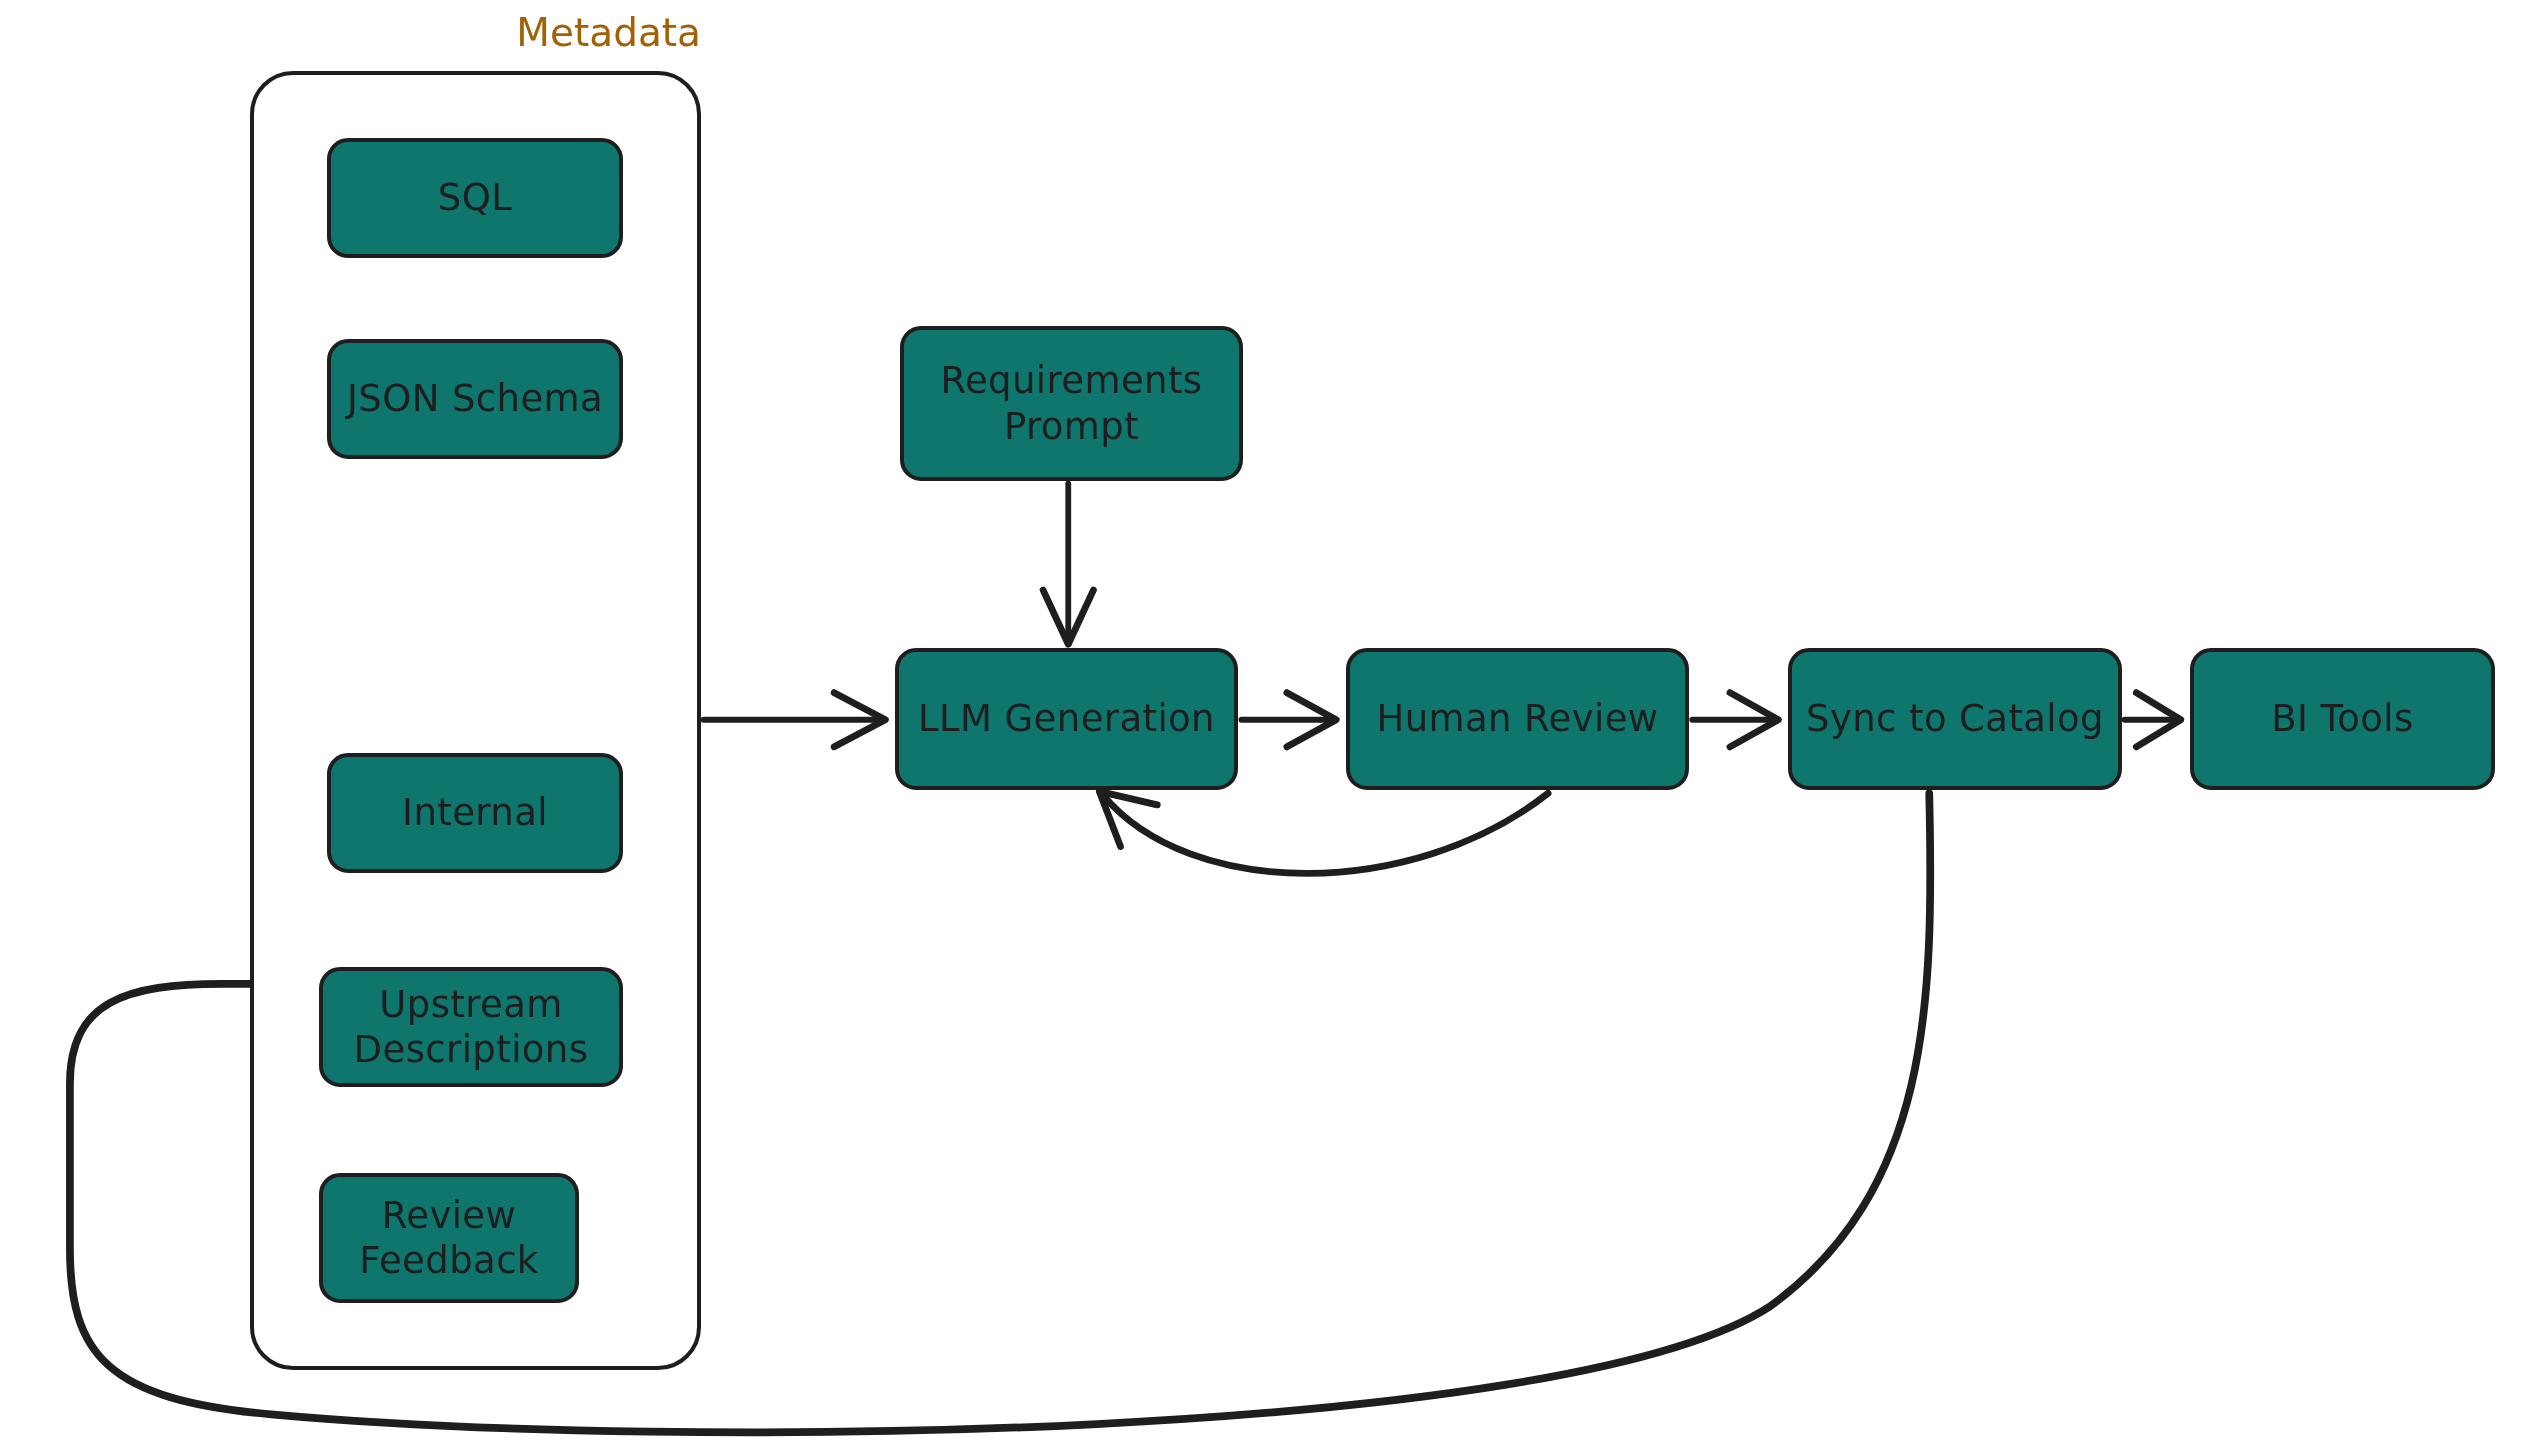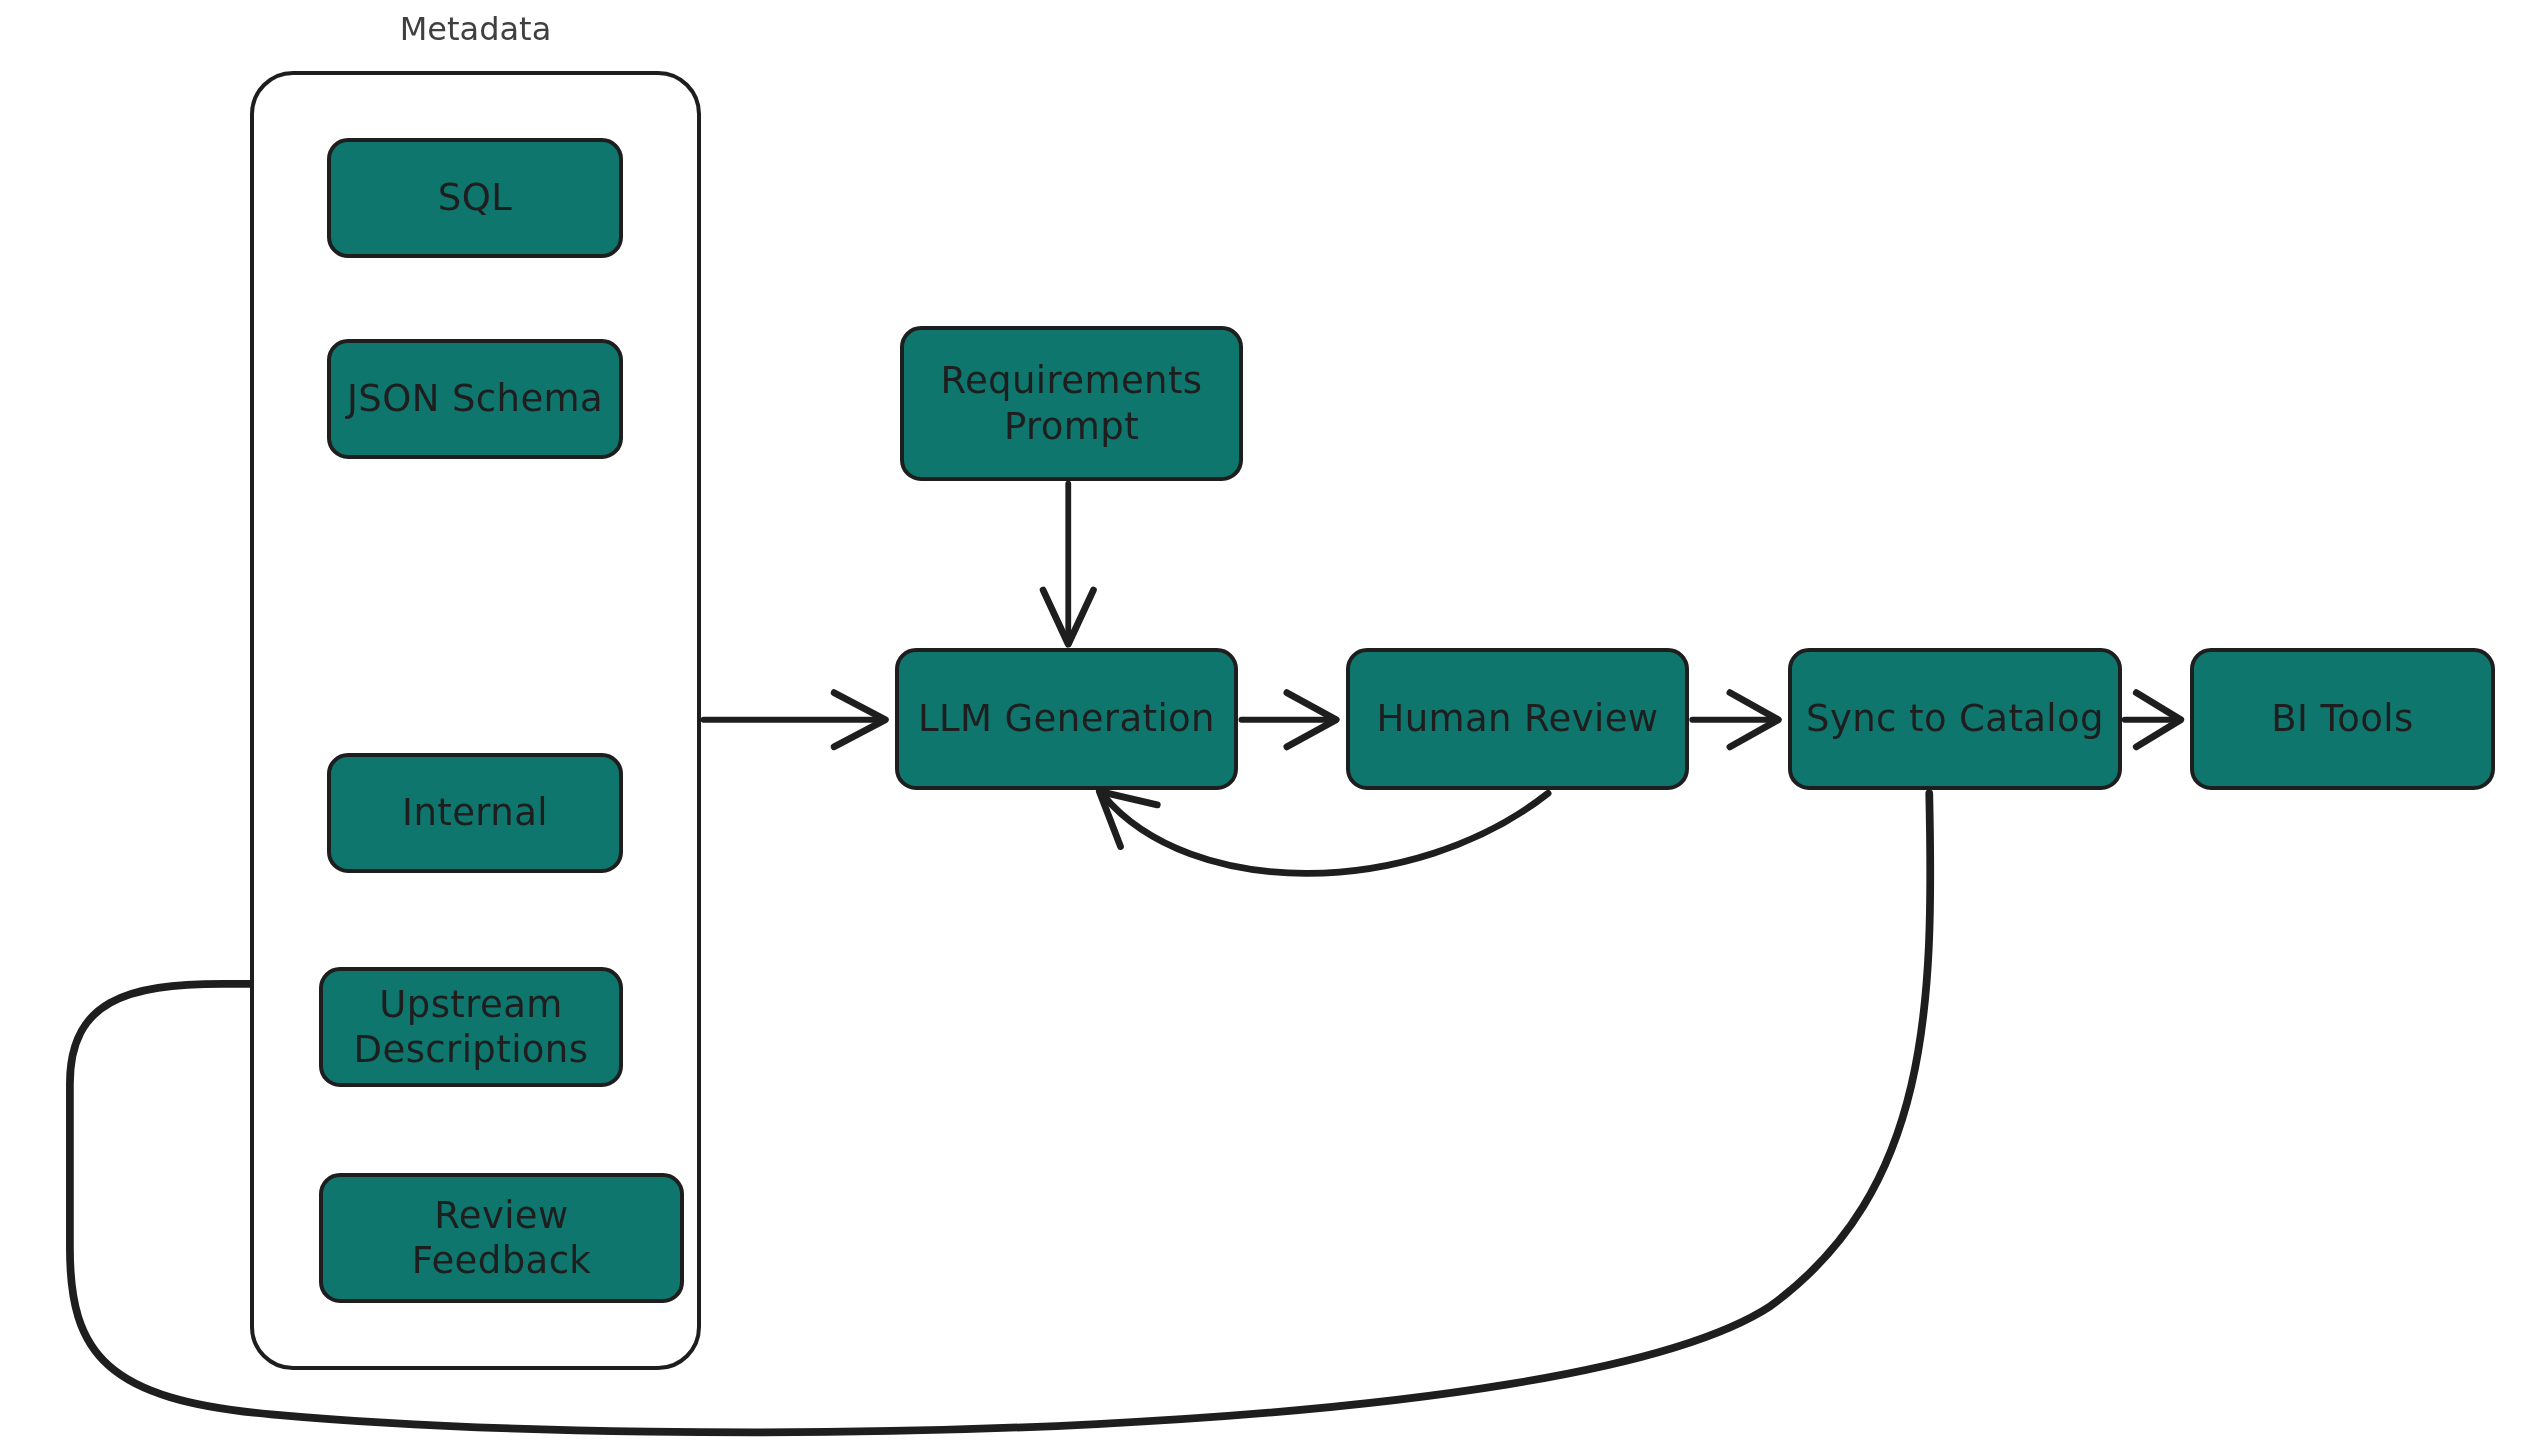--- a/index.html
+++ b/index.html
@@ -50,39 +50,39 @@
   .group-box {
     position: absolute;
     box-sizing: border-box;
     border: 4.8px solid #1e1e1e;
     border-radius: 43px;
     background: #ffffff;
     z-index: 1;
   }
   .group-title {
     position: absolute;
-    color: #404040;
+    color: #a16207;
     font-family: "DejaVu Sans", sans-serif;
-    font-size: 32px;
+    font-size: 39px;
     line-height: 1.2;
-    text-align: center;
+    text-align: right;
     z-index: 4;
     white-space: nowrap;
   }
   
   #metadata-group { left: 250px; top: 71px; width: 451px; height: 1299px; }
   #metadata-title { left: 250px; top: 9.7px; width: 451px; }
 
   
   #node-sql          { left: 327px; top: 138px;  width: 296px; height: 120px; }
   #node-json-schema  { left: 327px; top: 339px;  width: 296px; height: 120px; }
   #node-internal-docs{ left: 327px; top: 542px;  width: 296px; height: 120px; }
   #node-datatypes    { left: 327px; top: 753px;  width: 296px; height: 120px; }
   #node-upstream     { left: 319px; top: 967px; width: 304px; height: 120px; }
-  #node-review-fb    { left: 319px; top: 1173px; width: 365px; height: 130px; }
+  #node-review-fb    { left: 319px; top: 1173px; width: 260px; height: 130px; }
 
   
   #node-req-prompt   { left: 900px;  top: 326px; width: 343px; height: 155px; }
   #node-llm-gen      { left: 895px;  top: 648px; width: 343px; height: 142px; }
   #node-human-review { left: 1346px; top: 648px; width: 343px; height: 142px; }
   #node-sync-catalog { left: 1788px; top: 648px; width: 334px; height: 142px; }
   #node-bi-tools     { left: 2190px; top: 648px; width: 305px; height: 142px; }
 </style>
 </head>
 <body>

